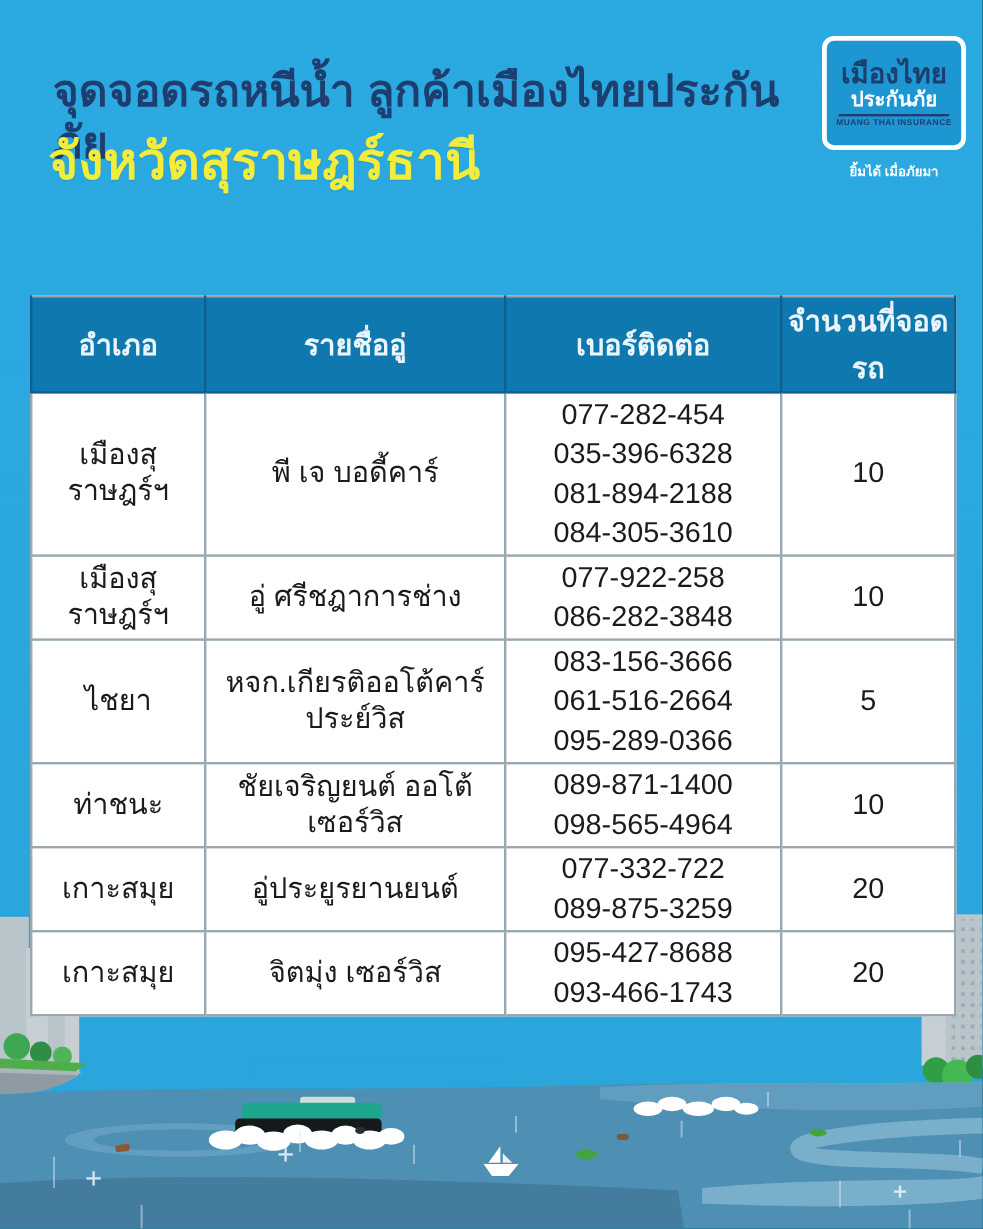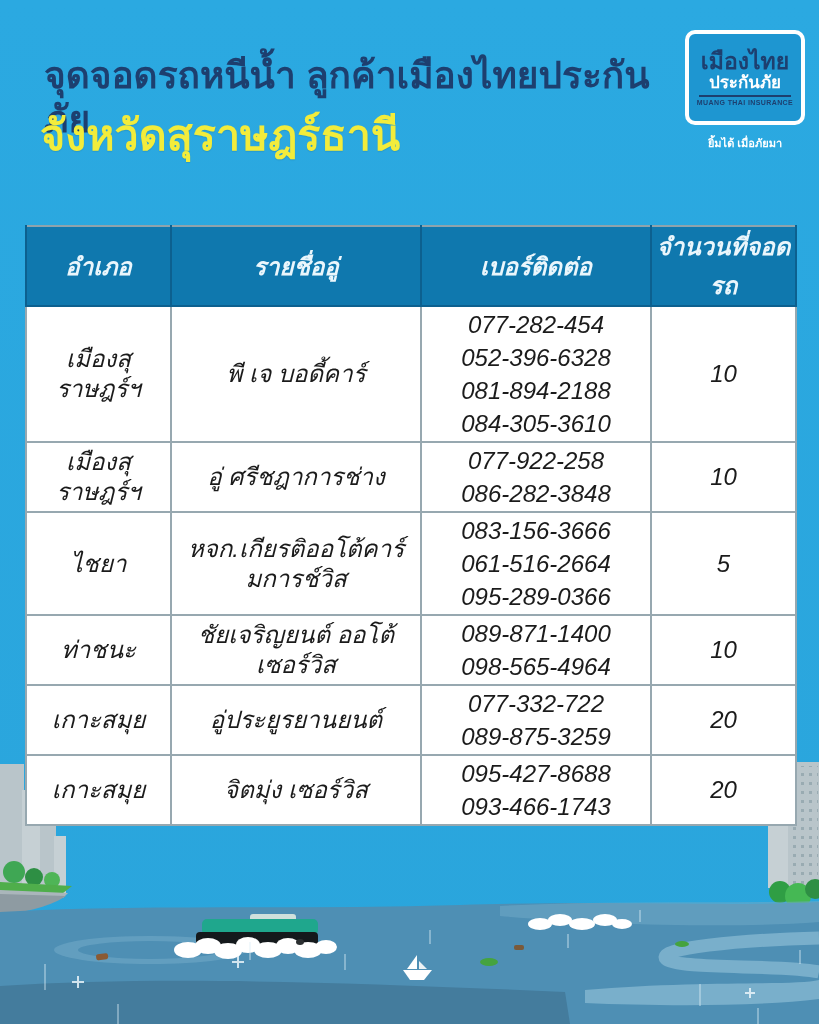--- a/index.html
+++ b/index.html
@@ -28,21 +28,21 @@
     background:#1E96D1;border:4px solid #ffffff;border-radius:10px;
     display:flex;flex-direction:column;align-items:center;justify-content:center;
     padding:4px 2px;
   }
   .logo-line1{font-size:23px;font-weight:800;color:#1D3F6F;line-height:1.05;}
   .logo-line2{font-size:17px;font-weight:800;color:#ffffff;line-height:1.15;}
   .logo-divider{width:86%;height:2px;background:#1D3F6F;margin:3px 0 2px 0;}
   .logo-line3{font-size:7px;font-weight:700;color:#1D3F6F;letter-spacing:.4px;white-space:nowrap;}
   .logo-tagline{margin-top:9px;font-size:11px;font-weight:700;color:#ffffff;white-space:nowrap;}
   
-  .table-wrap{position:absolute;left:25px;top:225px;width:632px;z-index:2;font-style:italic;}
+  .table-wrap{position:absolute;left:25px;top:246px;width:632px;z-index:2;}
   table.parking{
     width:770px;border-collapse:collapse;table-layout:fixed;
     background:#ffffff;border:2px solid #8FA3AC;
   }
   table.parking thead th{
     background:#0F78AE;color:#EAF6FC;font-weight:700;font-size:24px;
     height:52px;border:2px solid #0C608F;border-top:none;text-align:center;
     padding:0 4px;
   }
   table.parking td{
@@ -87,38 +87,38 @@
           <th>เบอร์ติดต่อ</th>
           <th>จำนวนที่จอดรถ</th>
         </tr>
       </thead>
       <tbody>
           <tr>
             <td class="c-district">เมืองสุราษฎร์ฯ</td>
             <td class="c-garage">พี เจ บอดี้คาร์</td>
             <td class="c-phones">
               <div class="phone-line">077-282-454</div>
-              <div class="phone-line">052-396-6328</div>
+              <div class="phone-line">035-396-6328</div>
               <div class="phone-line">081-894-2188</div>
               <div class="phone-line">084-305-3610</div>
             </td>
             <td class="c-capacity">10</td>
           </tr>
           <tr>
             <td class="c-district">เมืองสุราษฎร์ฯ</td>
             <td class="c-garage">อู่ ศรีชฎาการช่าง</td>
             <td class="c-phones">
               <div class="phone-line">077-922-258</div>
               <div class="phone-line">086-282-3848</div>
             </td>
             <td class="c-capacity">10</td>
           </tr>
           <tr>
             <td class="c-district">ไชยา</td>
-            <td class="c-garage">หจก.เกียรติออโต้คาร์มการช์วิส</td>
+            <td class="c-garage">หจก.เกียรติออโต้คาร์ประย์วิส</td>
             <td class="c-phones">
               <div class="phone-line">083-156-3666</div>
               <div class="phone-line">061-516-2664</div>
               <div class="phone-line">095-289-0366</div>
             </td>
             <td class="c-capacity">5</td>
           </tr>
           <tr>
             <td class="c-district">ท่าชนะ</td>
             <td class="c-garage">ชัยเจริญยนต์ ออโต้เซอร์วิส</td>

